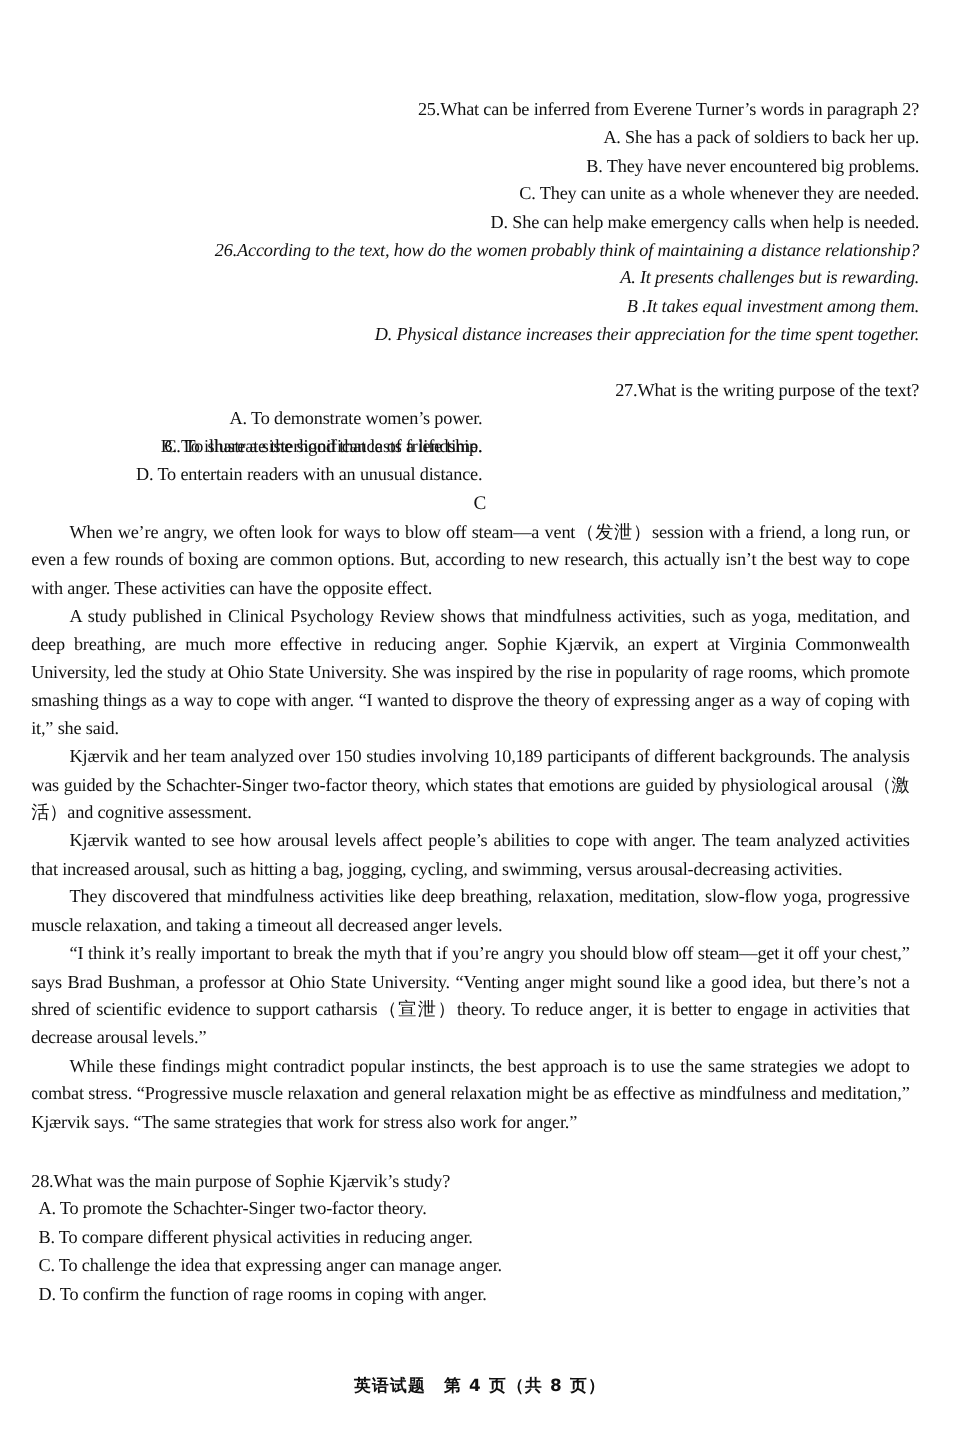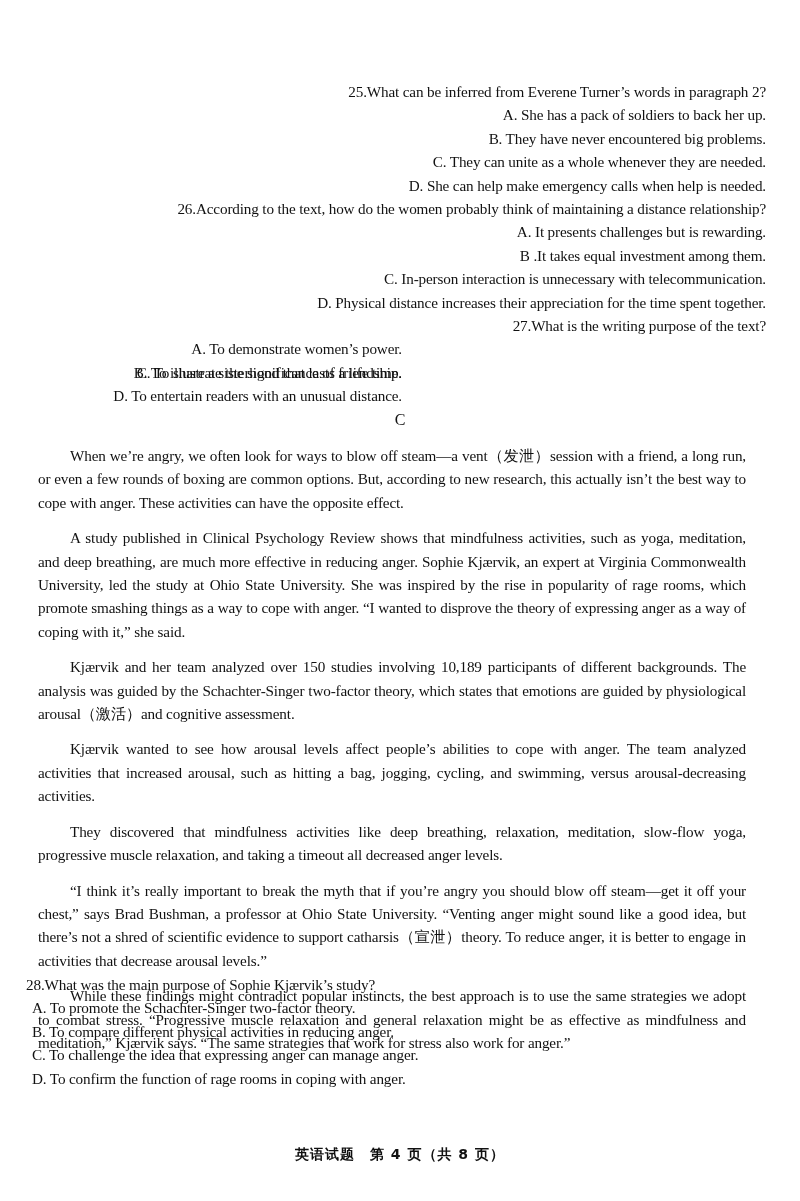--- a/index.html
+++ b/index.html
@@ -17,21 +17,21 @@
   .qstem { padding-left: 0; }
   .opt { padding-left: 6px; }
   .opt-row { display: flex; flex-direction: column; }
   .opt-row .col { width: 370px; padding-left: 6px; white-space: nowrap; }
   .section-title {
     position: absolute; left: 0; width: 800px; top: 408px; text-align: center;
     font-size: 16px; line-height: 23px;
   }
   .passage { position: absolute; left: 26px; width: 732px; top: 432px; }
   .para {
-    font-size: 15.2px; line-height: 23.4px; margin: 12px;
+    font-size: 15.2px; line-height: 23.4px; margin: 0;
     text-align: justify; text-indent: 32px; letter-spacing: -0.15px;
   }
   .q28 { position: absolute; left: 26px; top: 950px; width: 740px; margin-top: 23px; }
   .footer {
     position: absolute; left: 0; width: 800px; top: 1146px; text-align: center;
     font-family: "DejaVu Sans", sans-serif; font-size: 14px; letter-spacing: 1px; font-weight: bold;
   }
 </style>
 </head>
 <body>
@@ -39,25 +39,24 @@
 <div class="page">
 
   <div class="q-block" style="top:80px;">
     <div class="line qstem"><span>25.</span><span>What can be inferred from Everene Turner’s words in paragraph 2?</span></div>
     <div class="line opt">A. She has a pack of soldiers to back her up.</div>
     <div class="line opt">B. They have never encountered big problems.</div>
     <div class="line opt">C. They can unite as a whole whenever they are needed.</div>
     <div class="line opt">D. She can help make emergency calls when help is needed.</div>
   </div>
 
-  <div class="q-block" style="top:197px;">
+  <div class="q-block" style="top:197px;font-style:italic;">
     <div class="line qstem"><span>26.</span><span>According to the text, how do the women probably think of maintaining a distance relationship?</span></div>
     <div class="line opt">A. It presents challenges but is rewarding.</div>
     <div class="line opt">B .It takes equal investment among them.</div>
-    <div class="line opt">C. In-person interaction is unnecessary with telecommunication.</div>
     <div class="line opt">D. Physical distance increases their appreciation for the time spent together.</div>
   </div>
 
   <div class="q-block" style="top:314px;">
     <div class="line qstem"><span>27.</span><span>What is the writing purpose of the text?</span></div>
     <div class="line opt-row">
       <div class="col">A. To demonstrate women’s power.</div>
       <div class="col">B. To illustrate the significance of friendship.</div>
     </div>
     <div class="line opt-row">

